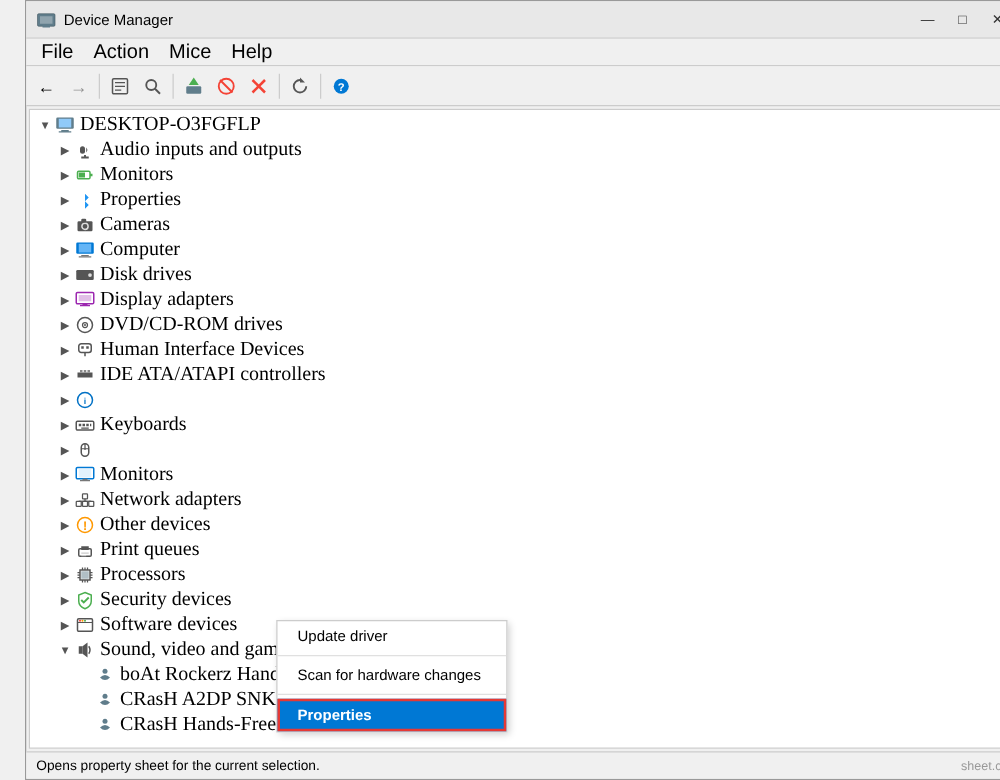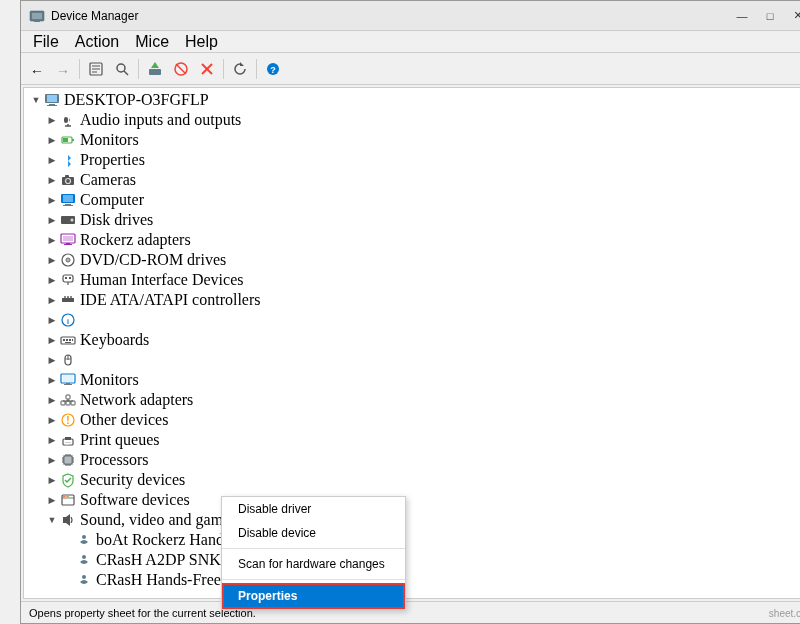--- a/index.html
+++ b/index.html
@@ -369,21 +369,21 @@
       <div class="tree-item indent-1">
         <div class="tree-toggle">▶</div>
         <div class="tree-icon">
           <svg width="16" height="16" viewBox="0 0 16 16">
               <rect x="1" y="2" width="14" height="9" rx="1" fill="none" stroke="#9c27b0" stroke-width="1.2"></rect>
               <rect x="3" y="4" width="10" height="5" fill="#e1bee7"></rect>
               <rect x="6" y="11" width="4" height="1" fill="#9c27b0"></rect>
               <rect x="4" y="12" width="8" height="1" fill="#9c27b0"></rect>
             </svg>
         </div>
-        <span class="tree-label">Rockerz adapters</span>
+        <span class="tree-label">Display adapters</span>
       </div>
 
       <div class="tree-item indent-1">
         <div class="tree-toggle">▶</div>
         <div class="tree-icon">
           <svg width="16" height="16" viewBox="0 0 16 16">
               <circle cx="8" cy="8" r="6" fill="none" stroke="#555" stroke-width="1.2"></circle>
               <circle cx="8" cy="8" r="2" fill="none" stroke="#555" stroke-width="1"></circle>
               <circle cx="8" cy="8" r="0.8" fill="#555"></circle>
             </svg>
@@ -601,22 +601,21 @@
       </div>
 
     </div>
   </div>
 
   <div class="status-bar">
     <span>Opens property sheet for the current selection.</span>
   </div>
 
   <div class="context-menu">
-    <div class="context-menu-item">Disable driver</div>
-    <div class="context-menu-item">Disable device</div>
+    <div class="context-menu-item">Update driver</div>
     <div class="context-menu-separator"></div>
     <div class="context-menu-item">Scan for hardware changes</div>
     <div class="context-menu-separator"></div>
     <div class="context-menu-item properties-item">Properties</div>
   </div>
 
   <div class="watermark">sheet.com</div>
 </div>
 
 </body></html>

